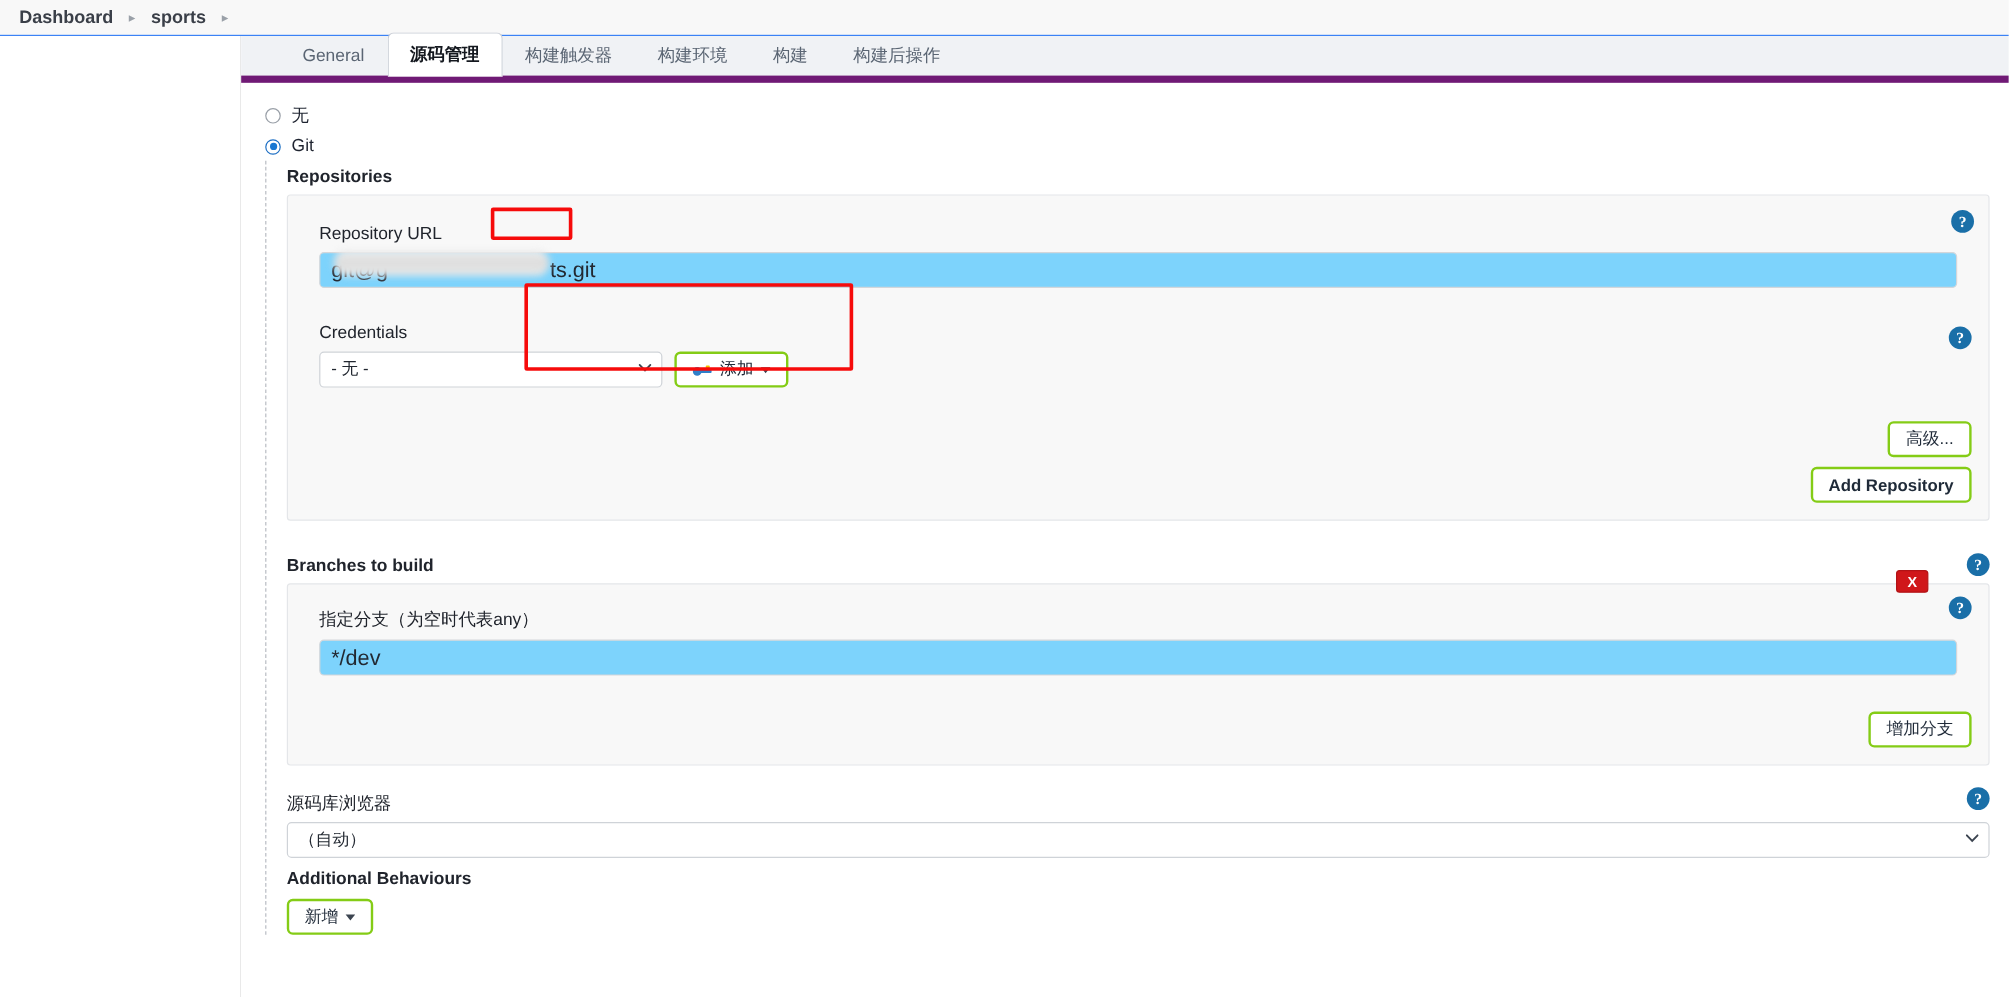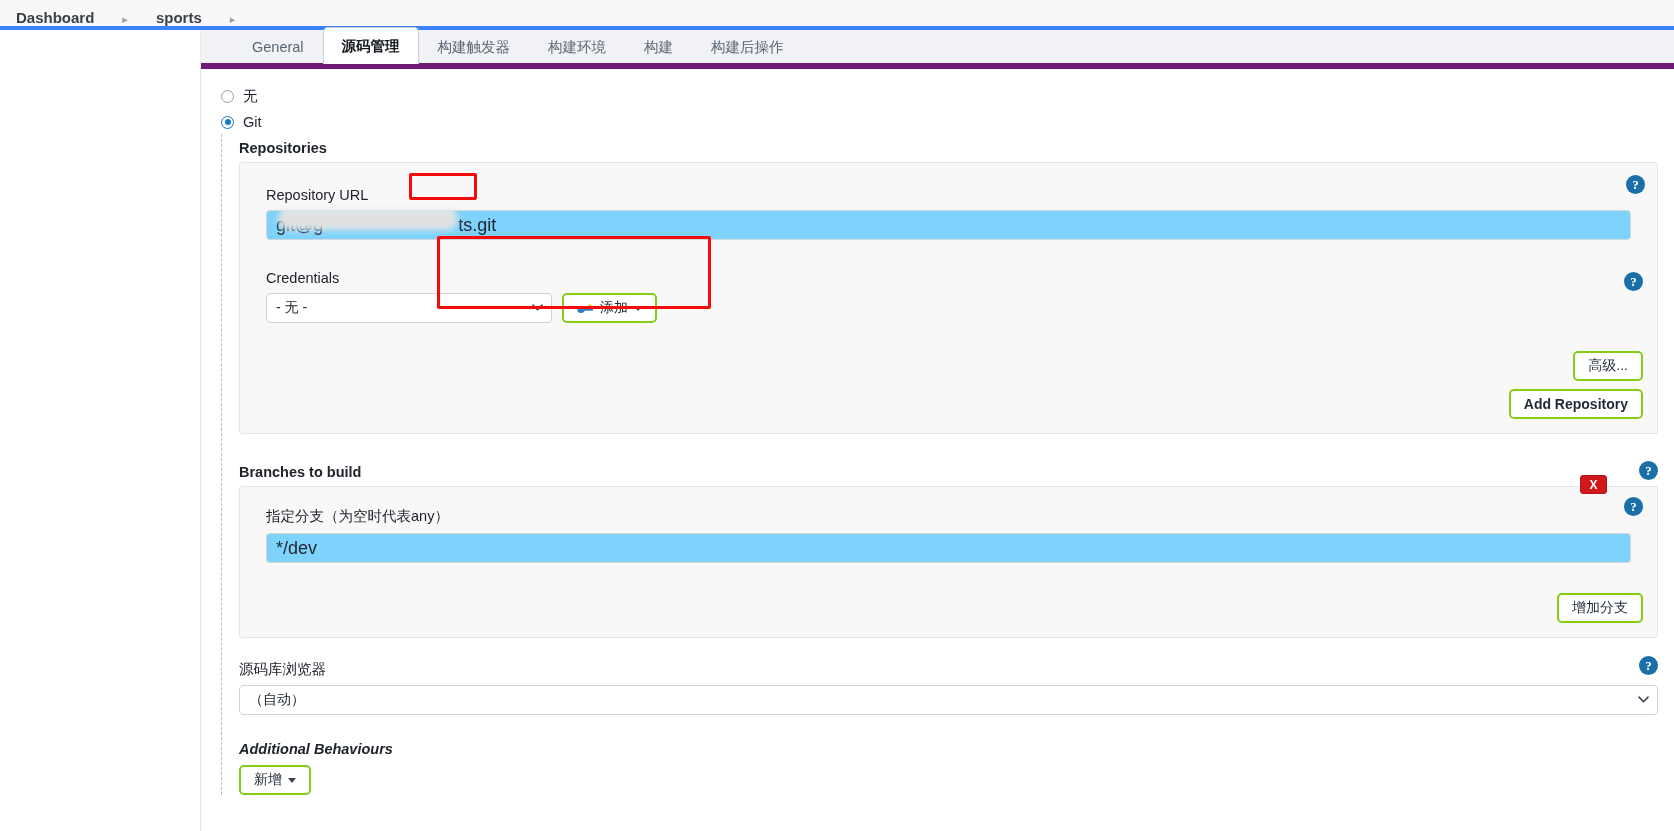--- a/index.html
+++ b/index.html
@@ -10,25 +10,25 @@
     font-family: "Liberation Sans", "DejaVu Sans", sans-serif;
     font-size: 14px;
     color: #1f2430;
     overflow: hidden;
   }
 
   
   .breadcrumb-bar {
     height: 30px;
     background: #f8f8f8;
-    border-bottom: 4px solid #3b82f6;
-    display: flex;
-    align-items: flex-end;
+    border-bottom: 1px solid #3b82f6;
+    display: flex;
+    align-items: center;
     padding-left: 10px;
-    gap: 16px;
+    gap: 1px;
   }
   .crumb {
     font-weight: bold;
     font-size: 15px;
     color: #3a3f48;
     padding: 0 6px;
     white-space: nowrap;
   }
   .crumb-sep {
     color: #9aa0a8;
@@ -396,21 +396,21 @@
         <div class="select-wrap" style="display:block; margin-right:16px;">
           <div class="select" style="width:100%;">（自动）</div>
           <span class="chev">
             <svg width="11" height="8" viewBox="0 0 11 8">
                 <path d="M1 1.6 L5.5 6.2 L10 1.6" stroke="#3c4450" stroke-width="1.6" fill="none" stroke-linecap="round"></path>
               </svg>
           </span>
         </div>
 
         
-        <div class="section-label" style="margin-top:20px;font-style:italic;">Additional Behaviours</div>
+        <div class="section-label" style="margin-top:4px;">Additional Behaviours</div>
         <div class="btn" style="margin-top:2px;">
           <span>新增</span>
           <span class="caret"></span>
         </div>
 
       </div>
     </div>
   </div>
 </div>
 

